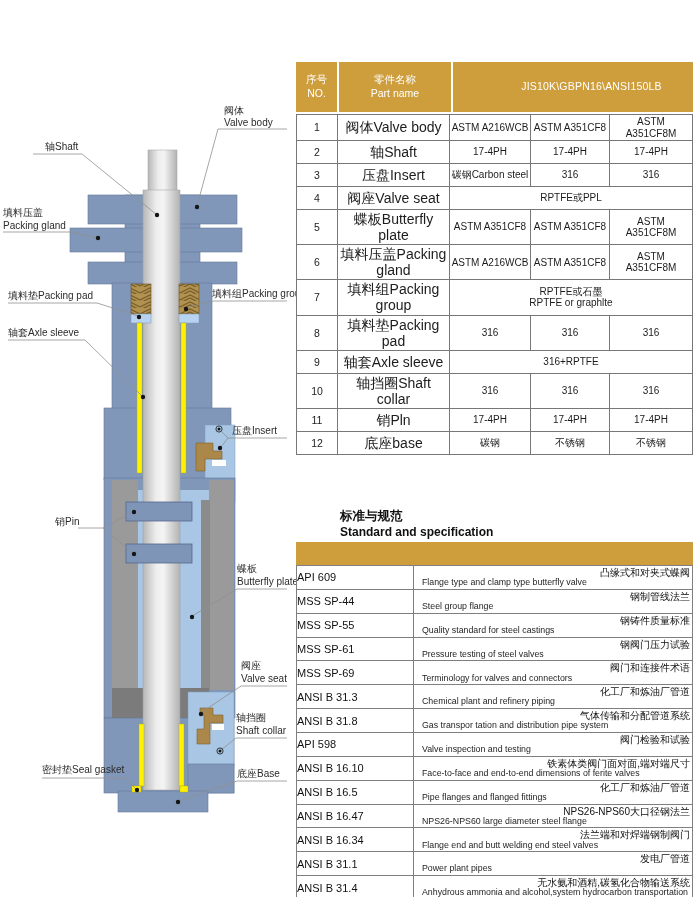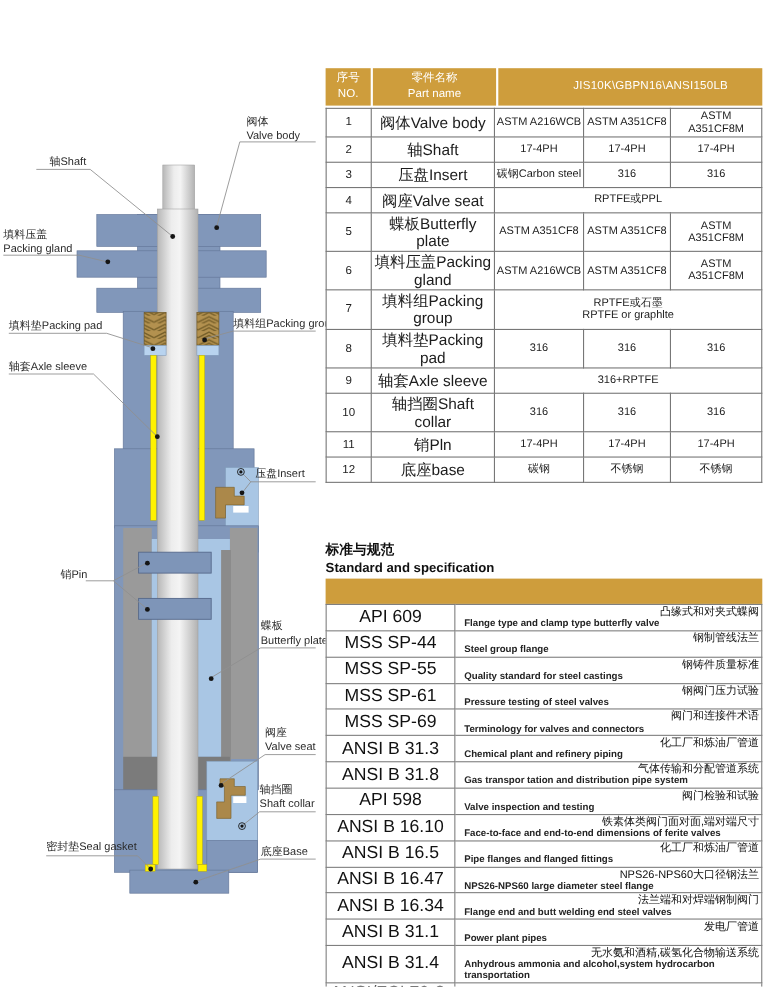--- a/index.html
+++ b/index.html
@@ -7,44 +7,44 @@
   body { width:700px; height:897px; font-family:"Liberation Sans","DejaVu Sans",sans-serif; }
   .page { position:relative; width:700px; height:897px; background:#fff; overflow:hidden; }
 
   svg.diagram { position:absolute; left:0; top:0; }
   .dlabel { font-size:10px; fill:#2b2b2b; }
   .leader { stroke:#8f8f8f; stroke-width:0.8; fill:none; }
 
   .right-col { position:absolute; left:296px; top:62px; width:397px; }
 
   
-  .pt-header { display:flex; gap:2px; height:34px; }
+  .pt-header { display:flex; gap:2px; height:50px; }
   .pt-header .cell { background:#CE9D3C; color:#fff; display:flex; flex-direction:column;
                      align-items:center; justify-content:center; line-height:1.3; font-size:10.5px; }
   .h-no { width:41px; }
   .h-name { width:112px; }
   .h-spec { flex:1; font-size:11px; letter-spacing:0.2px;padding-left:37px; }
 
   table.parts { width:397px; border-collapse:collapse; table-layout:fixed; margin-top:2px; }
   table.parts td { border:1px solid #777; text-align:center; vertical-align:middle;
                    font-size:10px; color:#1c1c1c; height:23px; padding:1px 1px; line-height:1.15; }
   table.parts td.c-name { font-size:14px; }
   table.parts td.c-no { font-size:10.5px; }
 
-  .std-title { margin-top:53px; color:#101010; font-weight:bold; }
+  .std-title { margin-top:53px; color:#101010; font-weight:bold;margin-left:44px; }
   .std-title .zh { font-size:12.5px; }
   .std-title .en { font-size:12px; }
   .std-goldbar { height:23px; background:#CE9D3C; margin-top:3px; }
 
   table.stds { width:397px; border-collapse:collapse; table-layout:fixed; }
   table.stds td { border:1px solid #7f7f7f; height:22.9px; vertical-align:middle; }
-  table.stds td.c-code { width:117px; text-align:center; font-size:16px; color:#111; }
+  table.stds td.c-code { width:117px; font-size:11px; color:#111; }
   table.stds td.c-desc { padding:1px 2px 1px 8px; }
   table.stds .zh { font-size:10px; color:#101010; line-height:1.12;text-align:right; }
-  table.stds .en { font-size:8.8px; color:#242424; line-height:1.1;font-weight:bold; }
+  table.stds .en { font-size:8.8px; color:#242424; line-height:1.1; }
 </style>
 </head>
 <body>
 
 <div class="page">
 
   <svg class="diagram" width="296" height="897" viewBox="0 0 296 897">
     <defs>
       <linearGradient id="shaftg" x1="0" y1="0" x2="1" y2="0">
         <stop offset="0" stop-color="#b7b7b7"></stop>

